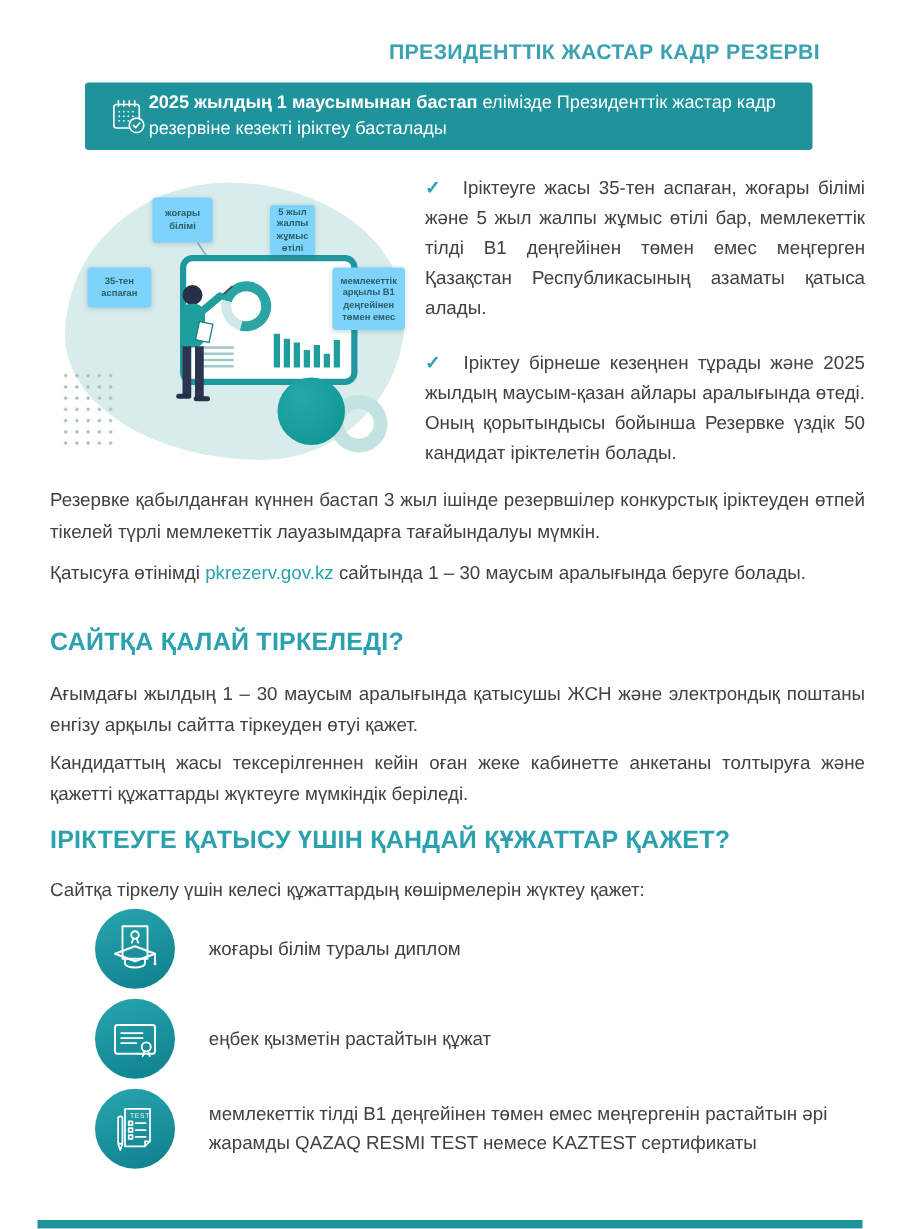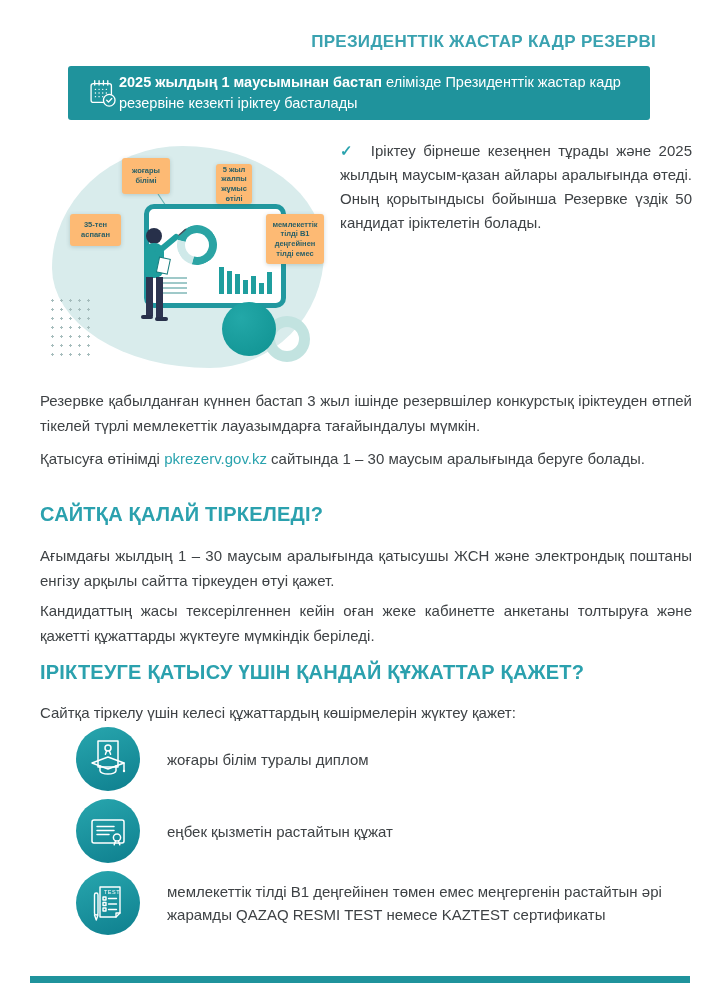--- a/index.html
+++ b/index.html
@@ -23,21 +23,21 @@
   .board { position:absolute; left:104px; top:66px; width:132px; height:94px; background:#ffffff;
            border:5px solid #21989f; border-radius:10px; box-sizing:content-box; }
   .donut { position:absolute; left:28px; top:16px; width:24px; height:24px; border:8px solid #2ba4a4;
            border-left-color:#cfe9e9; border-radius:50%; transform:rotate(-30deg); }
   .bars { position:absolute; right:9px; bottom:9px; display:flex; align-items:flex-end; gap:3px; }
   .bars i { width:5px; background:#1f9e9e; display:block; }
   .blines { position:absolute; left:12px; bottom:9px; width:26px; }
   .blines i { display:block; height:2px; background:#9fc9c9; margin-top:3px; }
   .illu-lines { position:absolute; left:0; top:0; width:300px; height:240px; }
 
-  .label-box { position:absolute; background:#fdba74; border-radius:3px; box-shadow:0 1px 4px rgba(40,80,85,.22);
+  .label-box { position:absolute; background:#7dd3fc; border-radius:3px; box-shadow:0 1px 4px rgba(40,80,85,.22);
                color:#2a5f66; font-size:7.5px; font-weight:700; text-align:center; line-height:1.3;
                display:flex; align-items:center; justify-content:center; padding:3px 4px; box-sizing:border-box; }
   .lb-edu  { left:82px;  top:20px; width:48px; height:36px; }
   .lb-exp  { left:176px; top:26px; width:36px; height:40px; }
   .lb-age  { left:30px;  top:76px; width:51px; height:32px; }
   .lb-lang { left:226px; top:76px; width:58px; height:50px; }
 
   .person { position:absolute; left:92px; top:86px; }
   .circle-fill { position:absolute; left:182px; top:164px; width:54px; height:54px; border-radius:50%;
                  background:radial-gradient(circle at 35% 30%, #23a8a8, #0f9191); z-index:2; }
@@ -147,27 +147,28 @@
       <rect x="26" y="34" width="11" height="15" fill="#ffffff" stroke="#177d7d" stroke-width="1" transform="rotate(12 31 41)"></rect>
       <rect x="14" y="53" width="7" height="39" fill="#2d3450"></rect>
       <rect x="24" y="53" width="7" height="41" fill="#2d3450"></rect>
       <rect x="9" y="91" width="12" height="4" rx="2" fill="#27304a"></rect>
       <rect x="23" y="93" width="13" height="4" rx="2" fill="#27304a"></rect>
     </svg>
 
     <div class="label-box lb-edu">жоғары білімі</div>
     <div class="label-box lb-exp">5 жыл жалпы жұмыс өтілі</div>
     <div class="label-box lb-age">35-тен аспаған</div>
-    <div class="label-box lb-lang">мемлекеттік тілді В1 деңгейінен тілді емес</div>
+    <div class="label-box lb-lang">мемлекеттік арқылы В1 деңгейінен төмен емес</div>
 
     <div class="ring"></div>
     <div class="circle-fill"></div>
   </div>
 
   <div class="criteria">
+    <p class="crit"><span class="check">✓</span><span>Іріктеуге жасы 35-тен аспаған, жоғары білімі және 5 жыл жалпы жұмыс өтілі бар, мемлекеттік тілді В1 деңгейінен төмен емес меңгерген Қазақстан Республикасының азаматы қатыса алады.</span></p>
     <p class="crit"><span class="check">✓</span><span>Іріктеу бірнеше кезеңнен тұрады және 2025 жылдың маусым-қазан айлары аралығында өтеді. Оның қорытындысы бойынша Резервке үздік 50 кандидат іріктелетін болады.</span></p>
   </div>
 
   <div class="flow">
     <p class="p-appoint">Резервке қабылданған күннен бастап 3 жыл ішінде резервшілер конкурстық іріктеуден өтпей тікелей түрлі мемлекеттік лауазымдарға тағайындалуы мүмкін.</p>
 
     <p class="p-apply">
       <span>Қатысуға өтінімді</span>
       <a class="link" href="#">pkrezerv.gov.kz</a>
       <span>сайтында 1 – 30 маусым аралығында беруге болады.</span>

